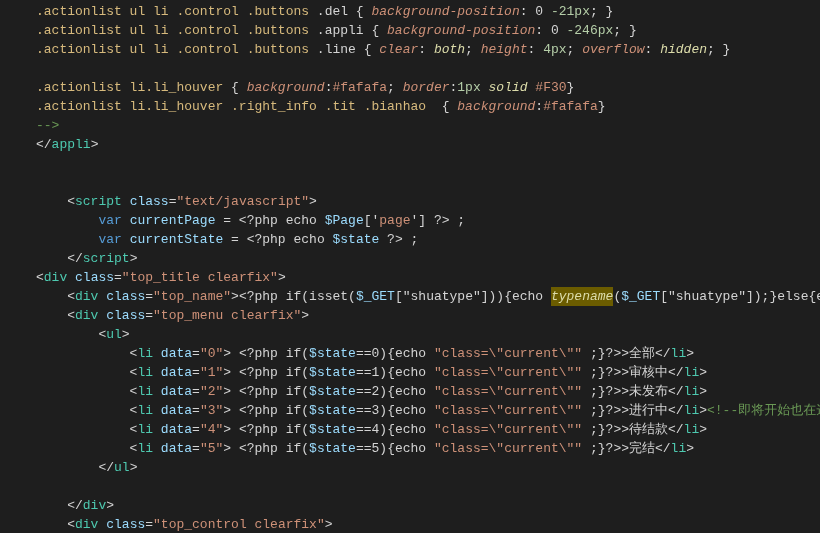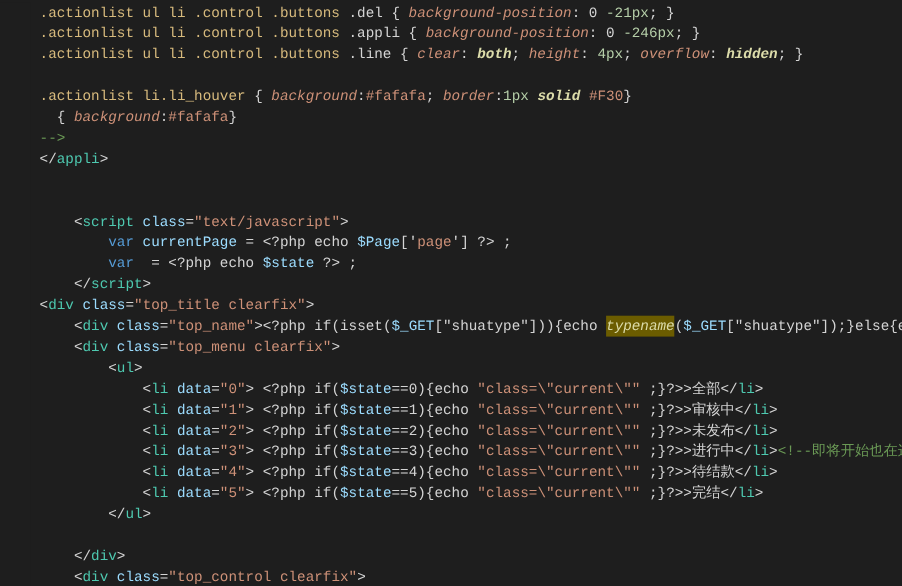--- a/index.html
+++ b/index.html
@@ -56,21 +56,21 @@
       align-items: center;
     }
     
     .selector { color: #d7ba7d; }
     .value { color: #ce9178; }
     .comment { color: #6a9955; }
     .php-var { color: #9cdcfe; font-family: Liberation Mono, monospace; }
     .js-keyword { color: #569cd6; }
     .js-var { color: #9cdcfe; }
     .italic-orange { color: #ce9178; font-style: italic; }
-    .italic-yellow { color: #dcdcaa; font-style: italic; font-weight: bold; }
+    .italic-yellow { color: #dcdcaa; font-style: italic; }
     .orange { color: #ce9178; }
     .cyan { color: #4ec9b0; }
     .light-blue { color: #9cdcfe; }
     .white { color: #d4d4d4; }
     .highlight-yellow { background-color: #6b5c00; color: #dcdcaa; font-style: italic; }
     .num-green { color: #b5cea8; }
   </style>
 </head>
 <body>
 
@@ -126,21 +126,21 @@
         <span class="selector">.actionlist ul li .control .buttons</span><span class="white"> .line { </span><span class="italic-orange">clear</span><span class="white">: </span><span class="italic-yellow">both</span><span class="white">; </span><span class="italic-orange">height</span><span class="white">: </span><span class="num-green">4px</span><span class="white">; </span><span class="italic-orange">overflow</span><span class="white">: </span><span class="italic-yellow">hidden</span><span class="white">; }</span>
       </div>
 
       <div class="code-line">&nbsp;</div>
 
       <div class="code-line">
         <span class="selector">.actionlist li.li_houver</span><span class="white"> { </span><span class="italic-orange">background</span><span class="white">:</span><span class="value">#fafafa</span><span class="white">; </span><span class="italic-orange">border</span><span class="white">:</span><span class="num-green">1px</span><span class="white"> </span><span class="italic-yellow">solid</span><span class="white"> </span><span class="value">#F30</span><span class="white">}</span>
       </div>
 
       <div class="code-line">
-        <span class="white">  { </span><span class="italic-orange">background</span><span class="white">:</span><span class="value">#fafafa</span><span class="white">}</span>
+        <span class="selector">.actionlist li.li_houver .right_info .tit .bianhao</span><span class="white">  { </span><span class="italic-orange">background</span><span class="white">:</span><span class="value">#fafafa</span><span class="white">}</span>
       </div>
 
       <div class="code-line">
         <span class="comment">--&gt;</span>
       </div>
 
       <div class="code-line">
         <span class="white">&lt;/</span><span class="cyan">appli</span><span class="white">&gt;</span>
       </div>
 
@@ -150,21 +150,21 @@
 
       <div class="code-line">
         <span class="white">    &lt;</span><span class="cyan">script</span><span class="white"> </span><span class="light-blue">class</span><span class="white">=</span><span class="orange">"text/javascript"</span><span class="white">&gt;</span>
       </div>
 
       <div class="code-line">
         <span class="white">        </span><span class="js-keyword">var</span><span class="white"> </span><span class="js-var">currentPage</span><span class="white"> = &lt;?php echo </span><span class="php-var">$Page</span><span class="white">['</span><span class="orange">page</span><span class="white">'] ?&gt; ;</span>
       </div>
 
       <div class="code-line">
-        <span class="white">        </span><span class="js-keyword">var</span><span class="white"> </span><span class="white"> = &lt;?php echo </span><span class="php-var">$state</span><span class="white"> ?&gt; ;</span>
+        <span class="white">        </span><span class="js-keyword">var</span><span class="white"> </span><span class="js-var">currentState</span><span class="white"> = &lt;?php echo </span><span class="php-var">$state</span><span class="white"> ?&gt; ;</span>
       </div>
 
       <div class="code-line">
         <span class="white">    &lt;/</span><span class="cyan">script</span><span class="white">&gt;</span>
       </div>
 
       <div class="code-line">
         <span class="white">&lt;</span><span class="cyan">div</span><span class="white"> </span><span class="light-blue">class</span><span class="white">=</span><span class="orange">"top_title clearfix"</span><span class="white">&gt;</span>
       </div>
 

